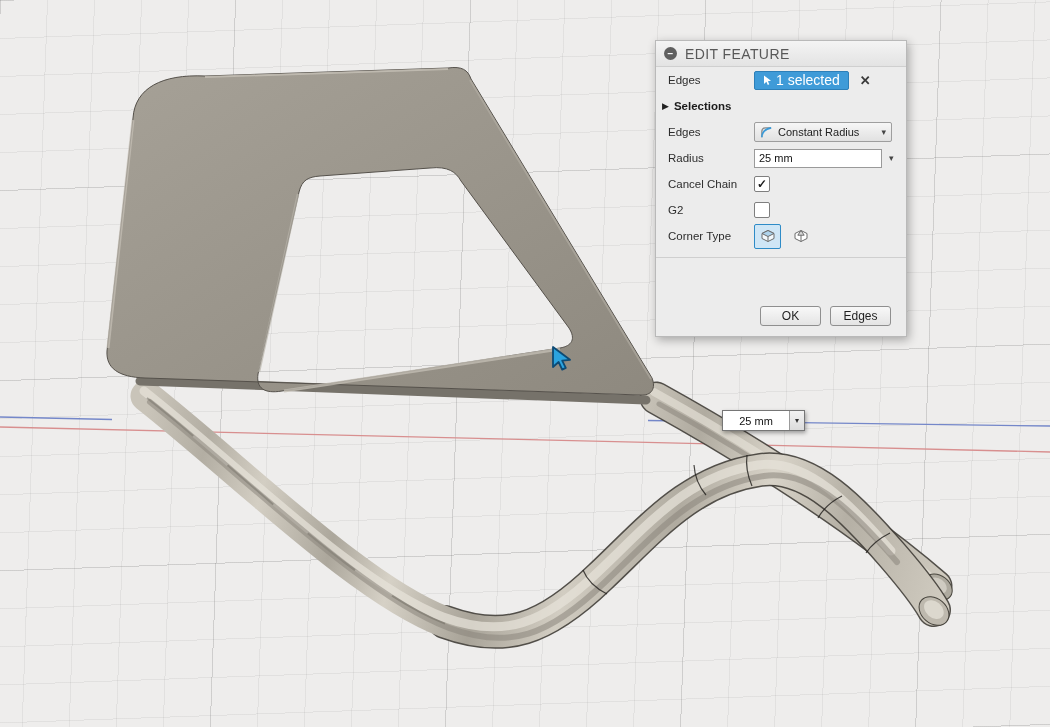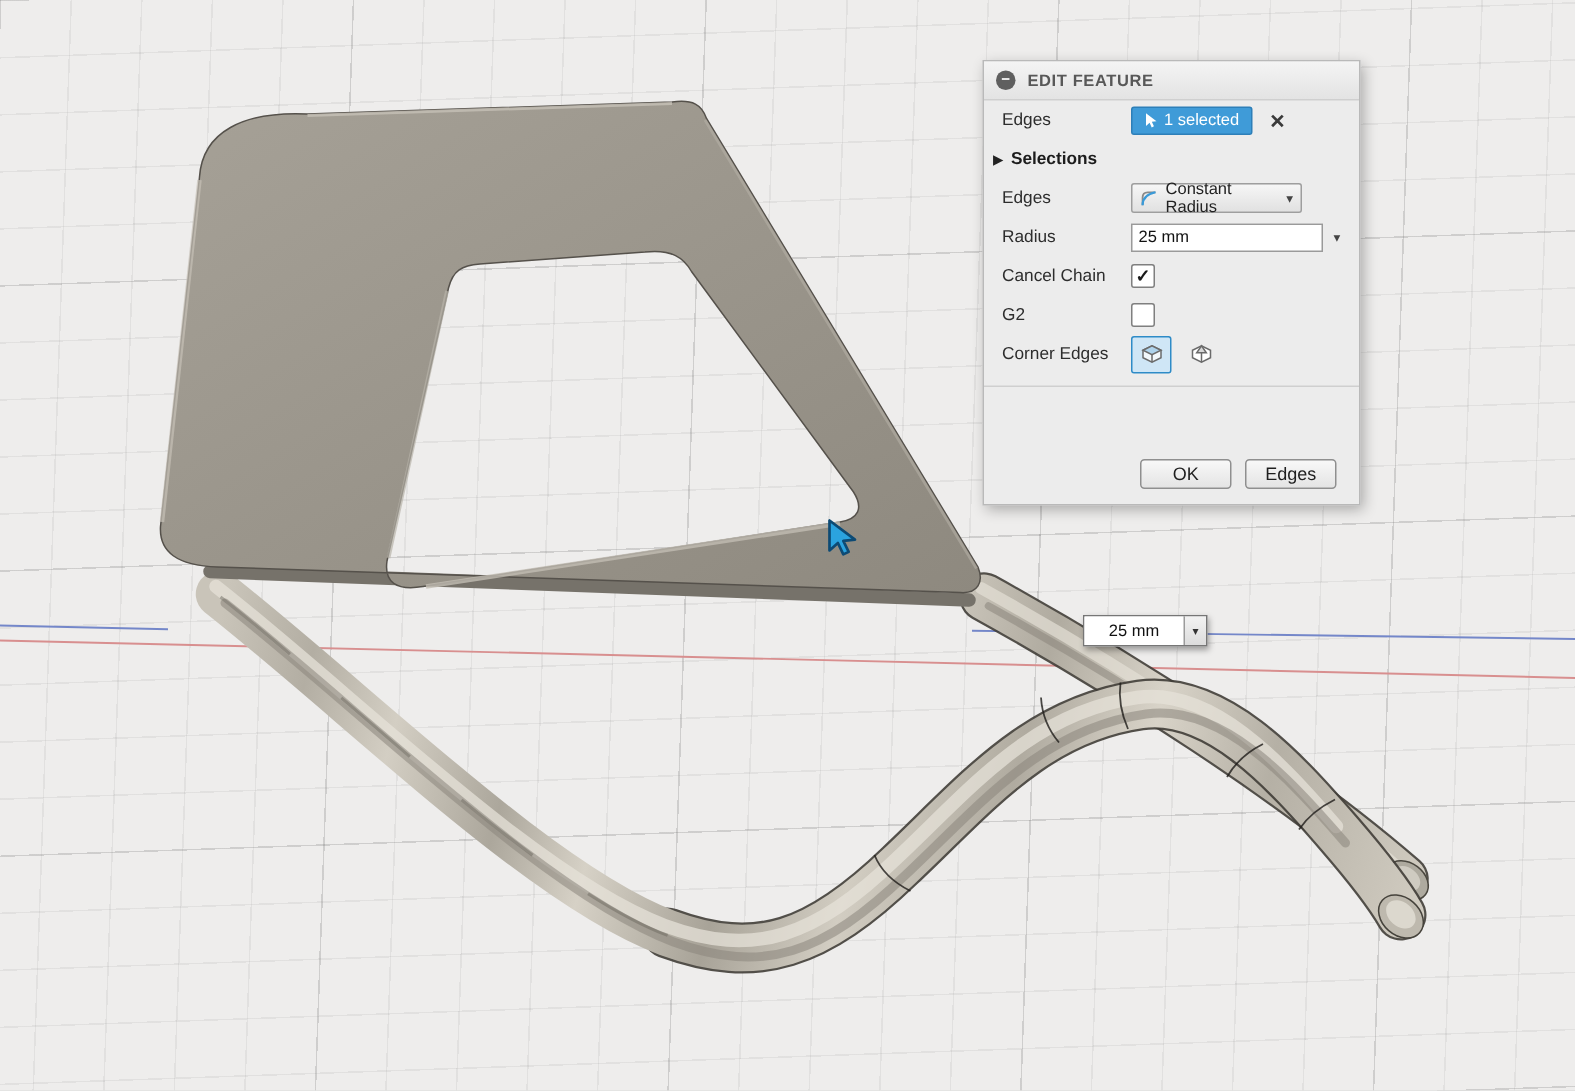--- a/index.html
+++ b/index.html
@@ -43,35 +43,35 @@
   }
   .dialog-title-bar{
     height:25px;display:flex;align-items:center;padding:0 8px;
     background:linear-gradient(#f4f4f4,#e3e3e3);border-bottom:1px solid #cfcfcf;
   }
   .collapse-btn{
     width:13px;height:13px;border-radius:50%;background:#5f5f5f;color:#fff;
     display:flex;align-items:center;justify-content:center;
     font-size:10px;font-weight:bold;line-height:1;flex:none;
   }
-  .dialog-title{margin-left:8px;font-size:11px;font-weight:700;color:#585858;letter-spacing:0.4px;text-align:right;}
+  .dialog-title{margin-left:8px;font-size:14px;font-weight:400;color:#585858;letter-spacing:0.4px;text-align:right;}
   .dialog-row{display:flex;align-items:center;height:26px;padding:0 10px 0 12px;}
   .dialog-row .lbl{width:86px;flex:none;}
   .ctrl{display:flex;align-items:center;}
   .sel-btn{
     height:17px;display:flex;align-items:center;gap:4px;padding:0 8px;
     background:#3f9bd8;border:1px solid #2d7fb8;border-radius:2px;
-    color:#fff;font-size:11px;
+    color:#fff;font-size:14px;
   }
   .clear-x{margin-left:11px;font-size:13px;font-weight:bold;color:#3a3a3a;line-height:1;}
   .expander-row{padding-left:6px;}
   .expander-arrow{font-size:9px;color:#222;margin-right:5px;}
   .expander-label{font-weight:bold;color:#1c1c1c;}
   .dropdown{
-    width:114px;height:20px;display:flex;align-items:center;gap:5px;padding:0 5px;
+    width:138px;height:20px;display:flex;align-items:center;gap:5px;padding:0 5px;
     background:linear-gradient(#f6f6f6,#e1e1e1);border:1px solid #9e9e9e;border-radius:2px;
     font-size:11px;color:#222;box-sizing:border-box;
   }
   .dropdown .caret{margin-left:auto;font-size:9px;color:#444;}
   .radius-input{
     width:118px;height:17px;border:1px solid #9a9a9a;background:#fff;
     font:11px "Liberation Sans",sans-serif;padding:0 4px;color:#111;outline:none;
   }
   .radius-caret{margin-left:7px;font-size:9px;color:#444;}
   .checkbox{
@@ -245,21 +245,21 @@
     <div class="dialog-row">
       <span class="lbl">G2</span>
       <span class="ctrl">
         <span class="checkbox">
           <span></span>
         </span>
       </span>
     </div>
 
     <div class="dialog-row">
-      <span class="lbl">Corner Edges</span>
+      <span class="lbl">Corner Type</span>
       <span class="ctrl">
         <span class="corner-btn selected">
           <svg width="16" height="16" viewBox="0 0 16 16">
             <path d="M2,5.5 L8,2.5 L14,5.5 L14,10.5 L8,13.5 L2,10.5 Z" fill="#f2f8fc" stroke="#6b6b6b" stroke-width="1"></path>
             <path d="M2,5.5 L8,2.5 L14,5.5 L8,8.5 Z" fill="#aed3ec" stroke="#6b6b6b" stroke-width="1"></path>
             <path d="M8,8.5 L8,13.5" stroke="#6b6b6b" stroke-width="1"></path>
           </svg>
         </span>
         <span class="corner-btn">
           <svg width="16" height="16" viewBox="0 0 16 16">

